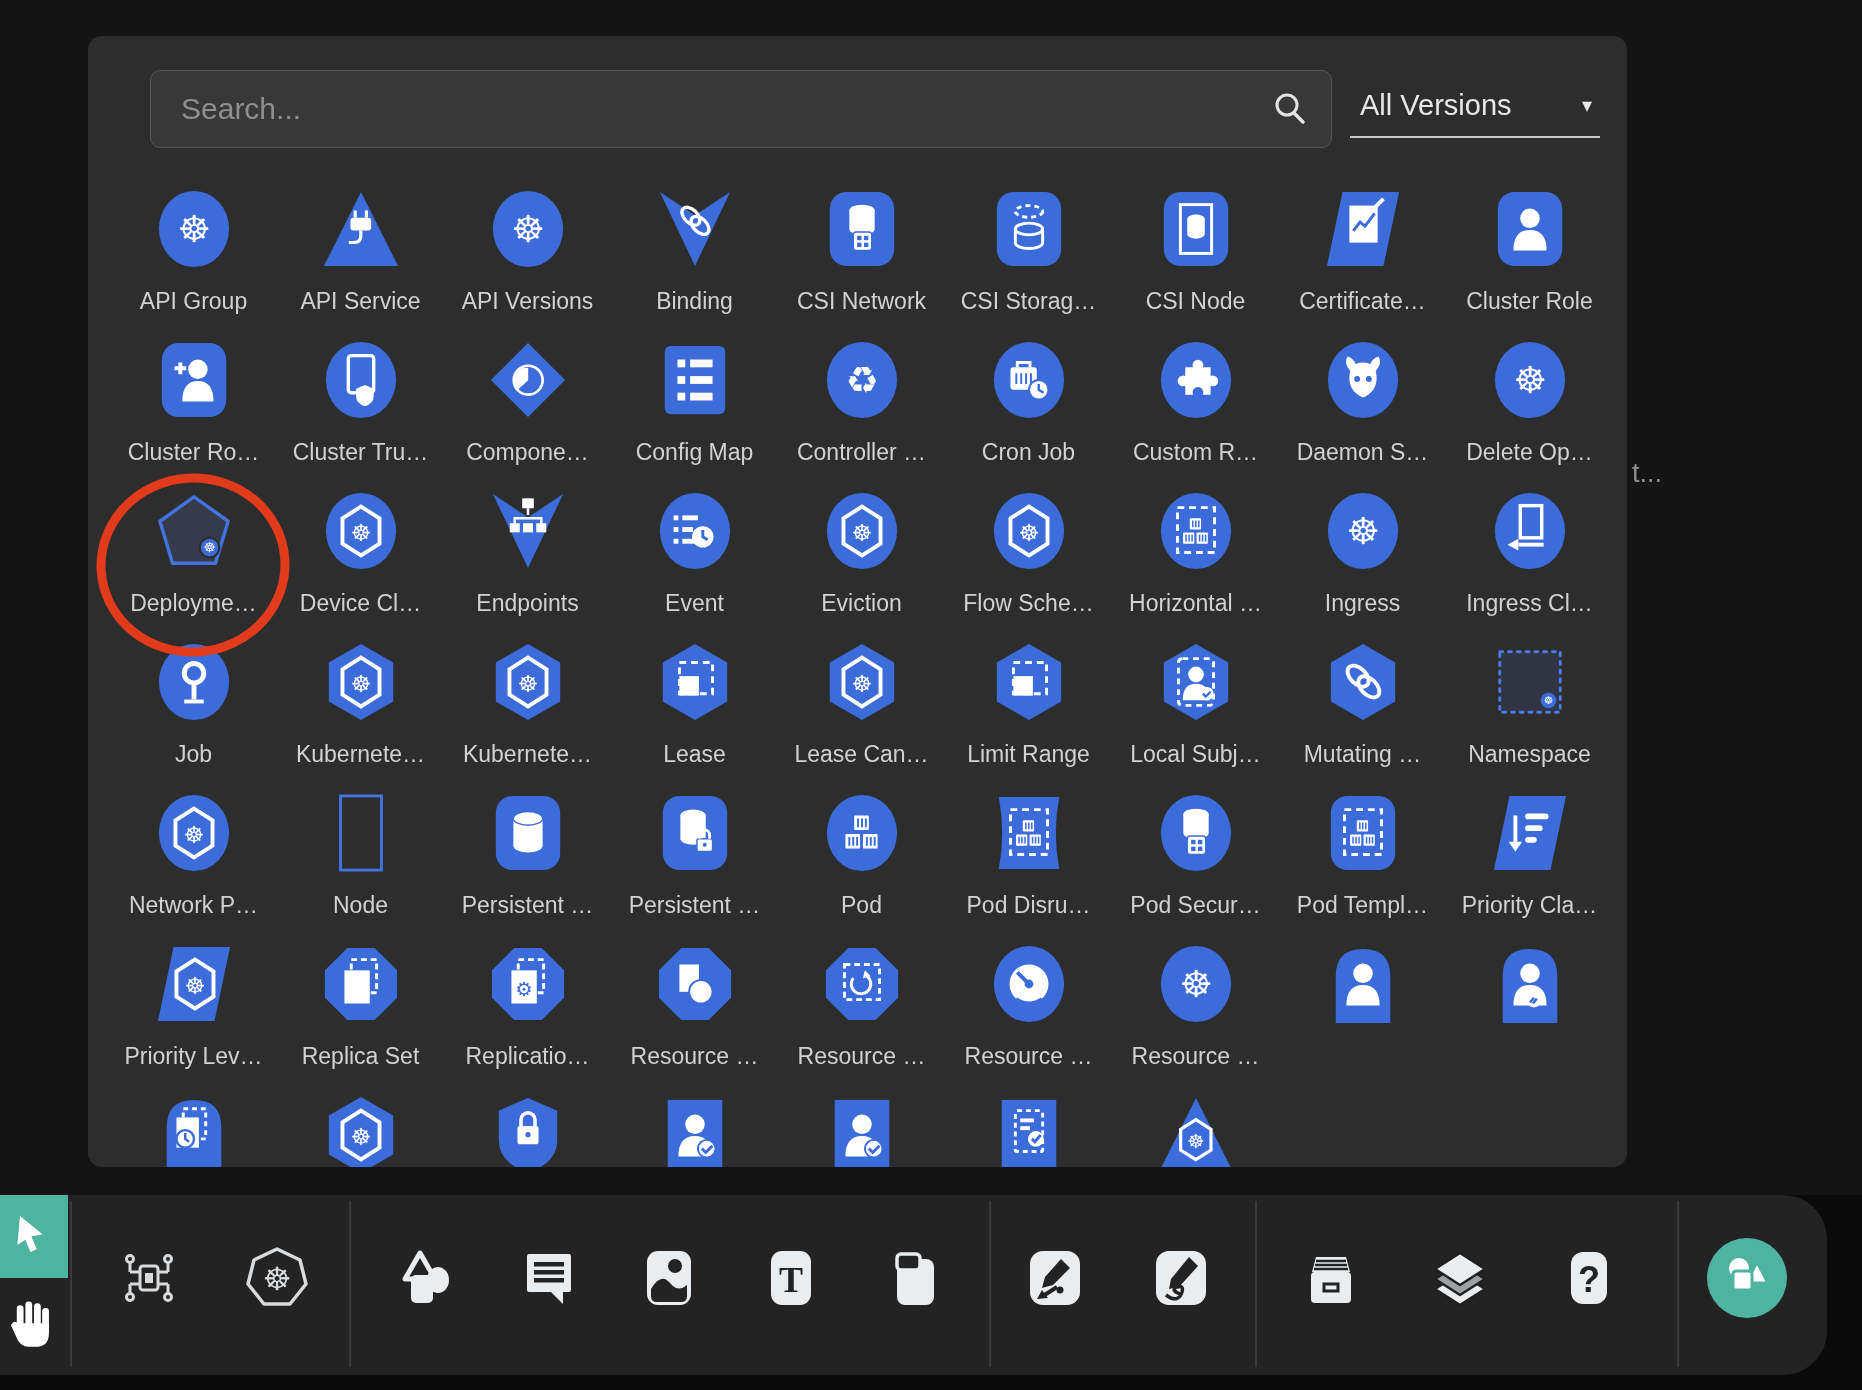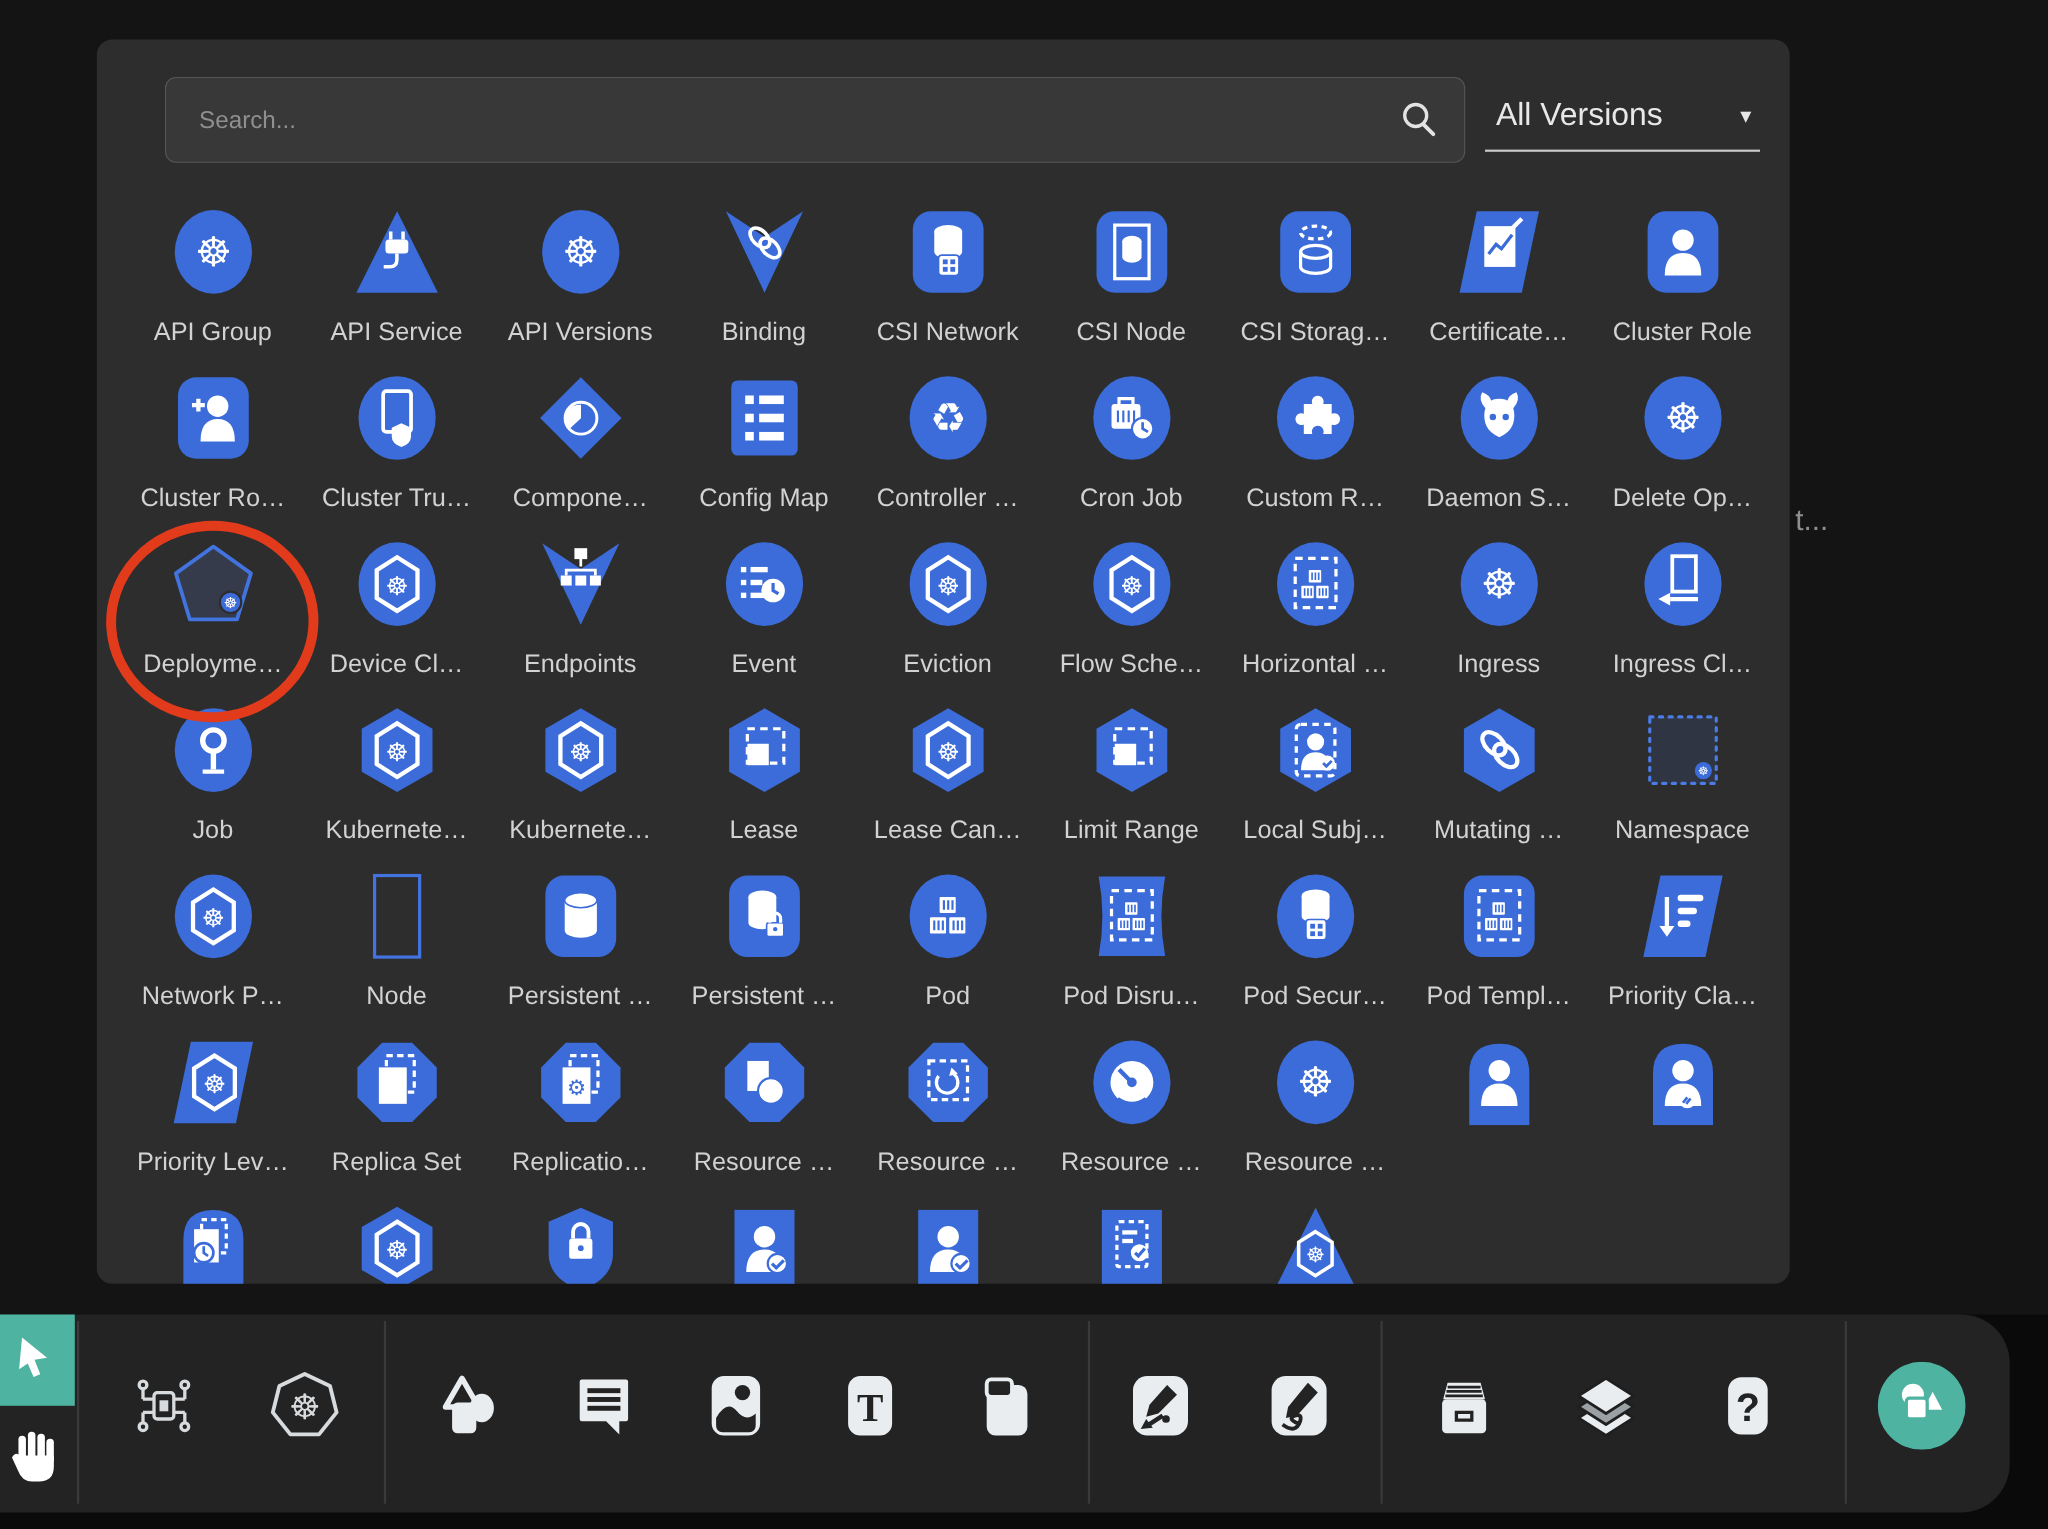--- a/index.html
+++ b/index.html
@@ -3,21 +3,21 @@
 <meta charset="utf-8">
 <style>
   html,body{margin:0;padding:0;background:#0a0a0a;}
   .stage{position:relative;width:1862px;height:1390px;background:#141414;overflow:hidden;
          font-family:"Liberation Sans",sans-serif;}
   
   .panel{position:absolute;left:88px;top:36px;width:1539px;height:1131px;background:#2d2d2d;
          border-radius:14px;overflow:hidden;}
   .searchwrap{position:absolute;left:62px;top:34px;width:1182px;height:78px;}
   .searchwrap input{width:100%;height:100%;box-sizing:border-box;background:#383838;border:1px solid #565656;
-         border-radius:10px;color:#dddddd;font-size:22px;padding:0 70px 0 30px;outline:none;
+         border-radius:10px;color:#dddddd;font-size:30px;padding:0 70px 0 30px;outline:none;
          font-family:"Liberation Sans",sans-serif;}
   .searchwrap input::placeholder{color:#8f8f8f;}
   .mag{position:absolute;right:22px;top:19px;}
   .version{position:absolute;left:1262px;top:38px;width:250px;height:62px;display:flex;align-items:center;
          justify-content:space-between;border-bottom:2px solid #c9c9c9;cursor:pointer;}
   .version .vlabel{color:#e8e8e8;font-size:29px;padding-left:10px;text-align:right;}
   .version .caret{color:#e8e8e8;font-size:20px;padding-right:8px;}
   .grid{position:absolute;left:22px;top:154px;display:grid;grid-template-columns:repeat(9,167px);
         grid-auto-rows:151px;}
   .cell{display:flex;flex-direction:column;align-items:center;cursor:pointer;}
@@ -110,34 +110,34 @@
               <rect x="42" y="47" width="4.5" height="4.5"></rect>
               <rect x="35" y="54" width="4.5" height="4.5"></rect>
               <rect x="42" y="54" width="4.5" height="4.5"></rect>
             </g>
           </svg>
           <div class="lbl">CSI Network</div>
         </div>
         <div class="cell">
           <svg viewBox="0 0 80 80">
             <rect x="7" y="2" width="66" height="76" rx="17" fill="#3B6CD9"></rect>
+            <ellipse cx="40" cy="22" rx="14" ry="6" fill="none" stroke="#ffffff" stroke-width="3" stroke-dasharray="5 4"></ellipse>
+            <ellipse cx="40" cy="40" rx="14" ry="6" fill="none" stroke="#ffffff" stroke-width="3"></ellipse>
+            <path d="M26,40 v14 a14,6 0 0 0 28,0 v-14" fill="none" stroke="#ffffff" stroke-width="3"></path>
+          </svg>
+          <div class="lbl">CSI Storag…</div>
+        </div>
+        <div class="cell">
+          <svg viewBox="0 0 80 80">
+            <rect x="7" y="2" width="66" height="76" rx="17" fill="#3B6CD9"></rect>
             <rect x="24" y="15" width="32" height="50" fill="none" stroke="#ffffff" stroke-width="3"></rect>
             <ellipse cx="40" cy="30" rx="9" ry="5" fill="#ffffff"></ellipse>
             <path d="M31,30 v15 a9,5 0 0 0 18,0 v-15" fill="#ffffff"></path>
           </svg>
           <div class="lbl">CSI Node</div>
-        </div>
-        <div class="cell">
-          <svg viewBox="0 0 80 80">
-            <rect x="7" y="2" width="66" height="76" rx="17" fill="#3B6CD9"></rect>
-            <ellipse cx="40" cy="22" rx="14" ry="6" fill="none" stroke="#ffffff" stroke-width="3" stroke-dasharray="5 4"></ellipse>
-            <ellipse cx="40" cy="40" rx="14" ry="6" fill="none" stroke="#ffffff" stroke-width="3"></ellipse>
-            <path d="M26,40 v14 a14,6 0 0 0 28,0 v-14" fill="none" stroke="#ffffff" stroke-width="3"></path>
-          </svg>
-          <div class="lbl">CSI Storag…</div>
         </div>
         <div class="cell">
           <svg viewBox="0 0 80 80">
             <polygon points="19,2 77,2 61,78 3,78" fill="#3B6CD9"></polygon>
             <g transform="translate(1,0)">
               <rect x="25" y="16" width="29" height="38" fill="#ffffff"></rect>
               <path d="M29,42 l7,-9 l5,4 l10,-13" stroke="#3B6CD9" stroke-width="3" fill="none"></path>
               <path d="M47,22 L60,9" stroke="#ffffff" stroke-width="4"></path>
             </g>
           </svg>

